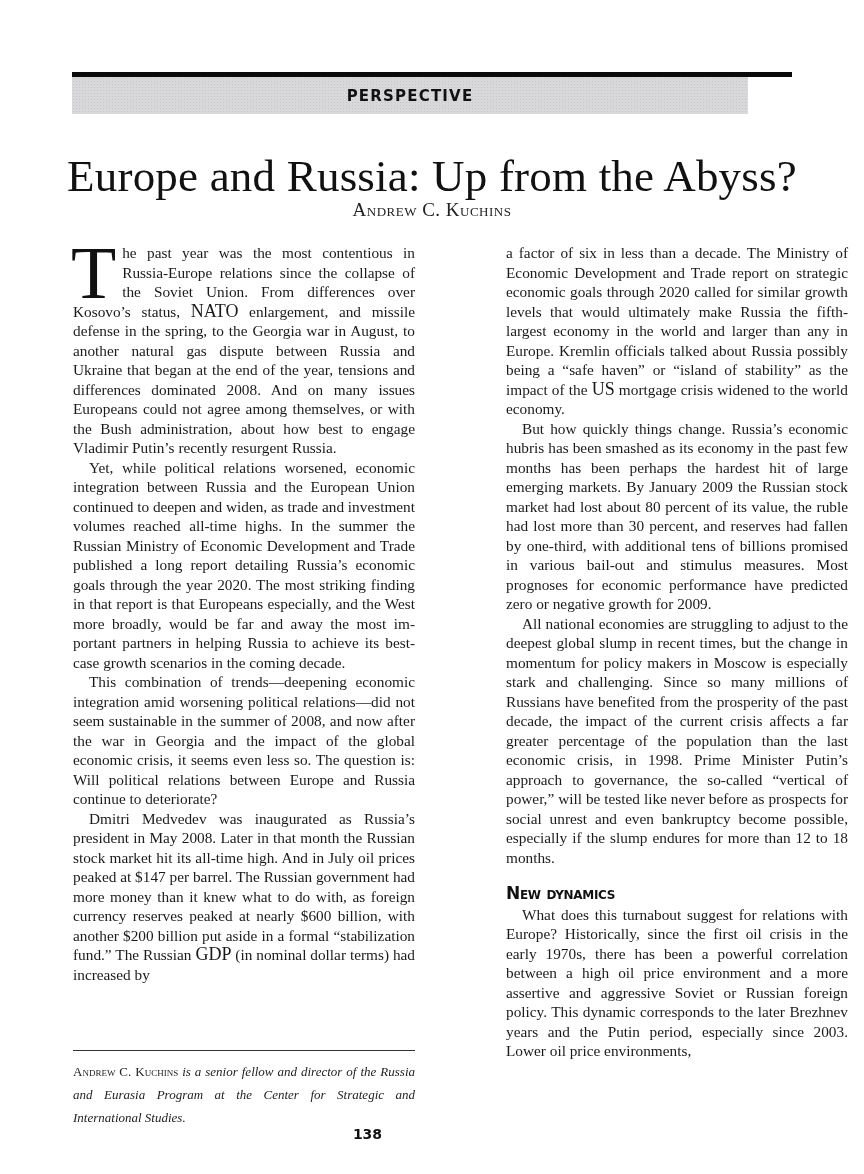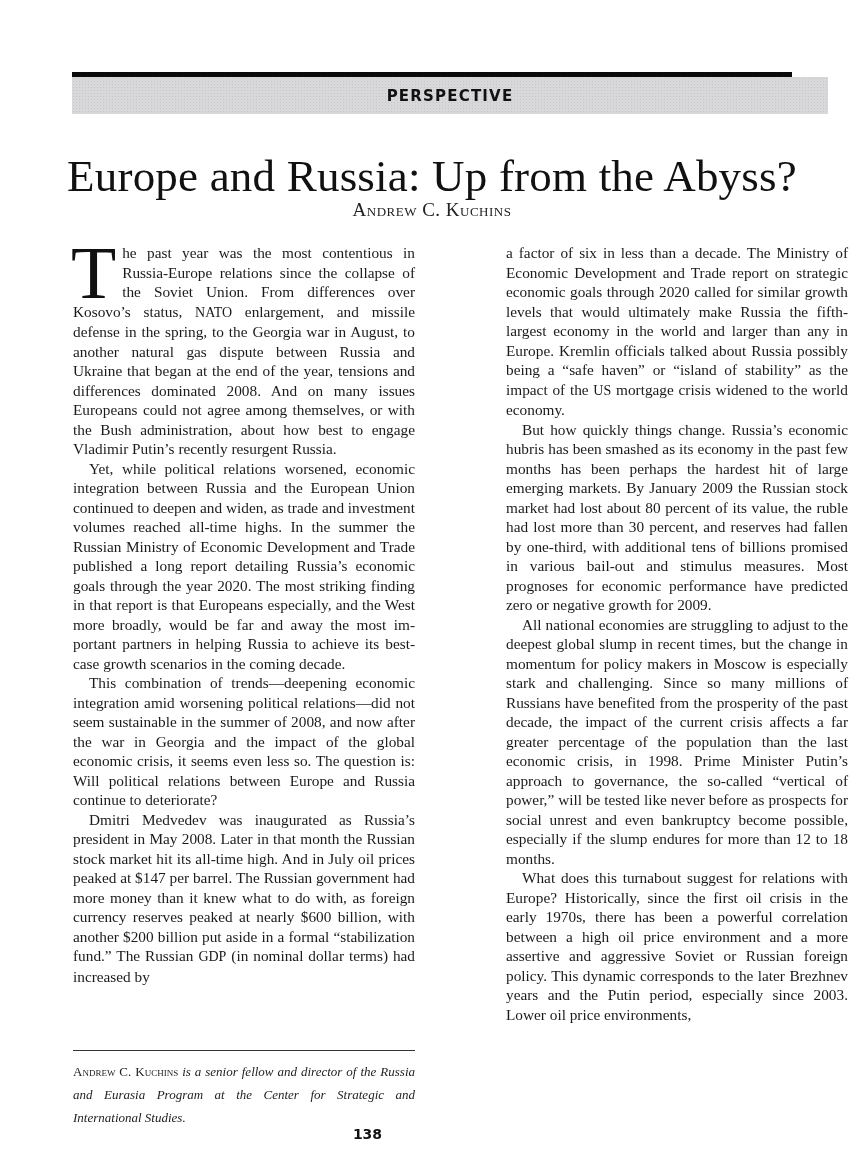--- a/index.html
+++ b/index.html
@@ -1,36 +1,36 @@
 <!DOCTYPE html>
 <html><head>
   <meta charset="utf-8">
   <style>
     html, body { margin: 0; padding: 0; background: #ffffff; }
     body { width: 864px; height: 1174px; position: relative; overflow: hidden; color: #1a1a1a; }
     .header-rule { position: absolute; left: 72px; top: 72px; width: 720px; height: 5px; background: #0a0a0a; }
-    .header-band { position: absolute; left: 72px; top: 77px; width: 756px; height: 37px;
+    .header-band { position: absolute; left: 72px; top: 77px; width: 676px; height: 37px;
       background-color: #d8d8db;
       background-image: radial-gradient(#c6c6ca 0.6px, transparent 0.7px);
       background-size: 3px 3px;
       display: flex; align-items: center; justify-content: center; }
     .section-label { font-family: "DejaVu Sans", sans-serif; font-weight: bold; font-size: 15px; letter-spacing: 1.2px; color: #111; }
     .title { position: absolute; left: 0; top: 150px; width: 864px; text-align: center;
       font-family: "Liberation Serif", serif; font-weight: normal; font-size: 45px; color: #111; letter-spacing: 0.2px; }
     .byline { position: absolute; left: 0; top: 199px; width: 864px; text-align: center;
       font-family: "Liberation Serif", serif; font-variant: small-caps; font-size: 19px; color: #222; letter-spacing: 0.5px; }
     .col { position: absolute; top: 243px; width: 342px;
       font-family: "Liberation Serif", serif; font-size: 15.3px; line-height: 19.5px; color: #1a1a1a;
       text-align: justify; hyphens: manual; }
     .col-left { left: 73px; }
     .col-right { left: 478px; margin-left: 28px; }
     .col p { margin: 0; text-indent: 16px; }
     .col p.first { text-indent: 0; }
     .dropcap { float: left; font-size: 74px; line-height: 56px; margin: 2px 6px 0 -2px; font-family: "Liberation Serif", serif; color: #111; }
-    .sc { font-variant: small-caps; font-size: 14px; }
+    .sc { font-variant: small-caps; font-size: 18px; }
     .subhead { font-family: "DejaVu Sans", sans-serif; font-weight: bold; font-size: 17px; margin: 17px 0 1px 0; font-variant: small-caps; letter-spacing: -0.3px; color: #111; }
     .footnote-rule { position: absolute; left: 73px; top: 1050px; width: 342px; height: 1px; background: #333; }
     .footnote { position: absolute; left: 73px; top: 1060px; width: 342px;
       font-family: "Liberation Serif", serif; font-size: 13px; line-height: 23px; color: #222; text-align: justify; }
     .footnote .name { font-variant: small-caps; font-style: normal; }
     .footnote .desc { font-style: italic; }
     .page-number { position: absolute; left: 0; top: 1126px; width: 735px; text-align: center;
       font-family: "DejaVu Sans", sans-serif; font-weight: bold; font-size: 14px; color: #111; }
   </style>
 </head>
@@ -48,20 +48,21 @@
   <p class="first"><span class="dropcap">T</span><span>he past year was the most contentious in Russia-Europe relations since the collapse of the Soviet Union. From differences over Kosovo’s status, </span><span class="sc">NATO</span><span> enlargement, and mis­sile defense in the spring, to the Georgia war in August, to another natural gas dispute between Russia and Ukraine that began at the end of the year, tensions and differences dominated 2008. And on many issues Europeans could not agree among themselves, or with the Bush administra­tion, about how best to engage Vladimir Putin’s recently resurgent Russia.</span></p>
   <p>Yet, while political relations worsened, eco­nomic integration between Russia and the Euro­pean Union continued to deepen and widen, as trade and investment volumes reached all-time highs. In the summer the Russian Ministry of Eco­nomic Development and Trade published a long report detailing Russia’s economic goals through the year 2020. The most striking finding in that report is that Europeans especially, and the West more broadly, would be far and away the most im­portant partners in helping Russia to achieve its best-case growth scenarios in the coming decade.</p>
   <p>This combination of trends—deepening eco­nomic integration amid worsening political rela­tions—did not seem sustainable in the summer of 2008, and now after the war in Georgia and the impact of the global economic crisis, it seems even less so. The question is: Will political relations be­tween Europe and Russia continue to deteriorate?</p>
   <p><span>Dmitri Medvedev was inaugurated as Russia’s president in May 2008. Later in that month the Rus­sian stock market hit its all-time high. And in July oil prices peaked at $147 per barrel. The Russian government had more money than it knew what to do with, as foreign currency reserves peaked at nearly $600 billion, with another $200 billion put aside in a formal “stabilization fund.” The Russian </span><span class="sc">GDP</span><span> (in nominal dollar terms) had increased by</span></p>
 </div>
 
 <div class="col col-right">
   <p class="first"><span>a factor of six in less than a decade. The Minis­try of Economic Development and Trade report on strategic economic goals through 2020 called for similar growth levels that would ultimately make Russia the fifth-largest economy in the world and larger than any in Europe. Kremlin officials talked about Russia possibly being a “safe haven” or “is­land of stability” as the impact of the </span><span class="sc">US</span><span> mortgage crisis widened to the world economy.</span></p>
   <p>But how quickly things change. Russia’s eco­nomic hubris has been smashed as its economy in the past few months has been perhaps the hardest hit of large emerging markets. By January 2009 the Russian stock market had lost about 80 per­cent of its value, the ruble had lost more than 30 percent, and reserves had fallen by one-third, with additional tens of billions promised in vari­ous bail-out and stimulus measures. Most progno­ses for economic performance have predicted zero or negative growth for 2009.</p>
   <p>All national economies are struggling to adjust to the deepest global slump in recent times, but the change in momentum for policy makers in Moscow is especially stark and challenging. Since so many millions of Russians have benefited from the prosperity of the past decade, the impact of the current crisis affects a far greater percentage of the population than the last economic crisis, in 1998. Prime Minister Putin’s approach to gov­ernance, the so-called “vertical of power,” will be tested like never before as prospects for social un­rest and even bankruptcy become possible, espe­cially if the slump endures for more than 12 to 18 months.</p>
+  <div class="subhead">New dynamics</div>
   <p>What does this turnabout suggest for relations with Europe? Historically, since the first oil crisis in the early 1970s, there has been a powerful cor­relation between a high oil price environment and a more assertive and aggressive Soviet or Russian foreign policy. This dynamic corresponds to the later Brezhnev years and the Putin period, espe­cially since 2003. Lower oil price environments,</p>
 </div>
 
 <div class="footnote-rule"></div>
 <div class="footnote">
   <span class="name">Andrew C. Kuchins</span><span class="desc"> is a senior fellow and director of the Russia and Eurasia Program at the Center for Strategic and International Studies.</span>
 </div>
 
 <div class="page-number">138</div>
 

